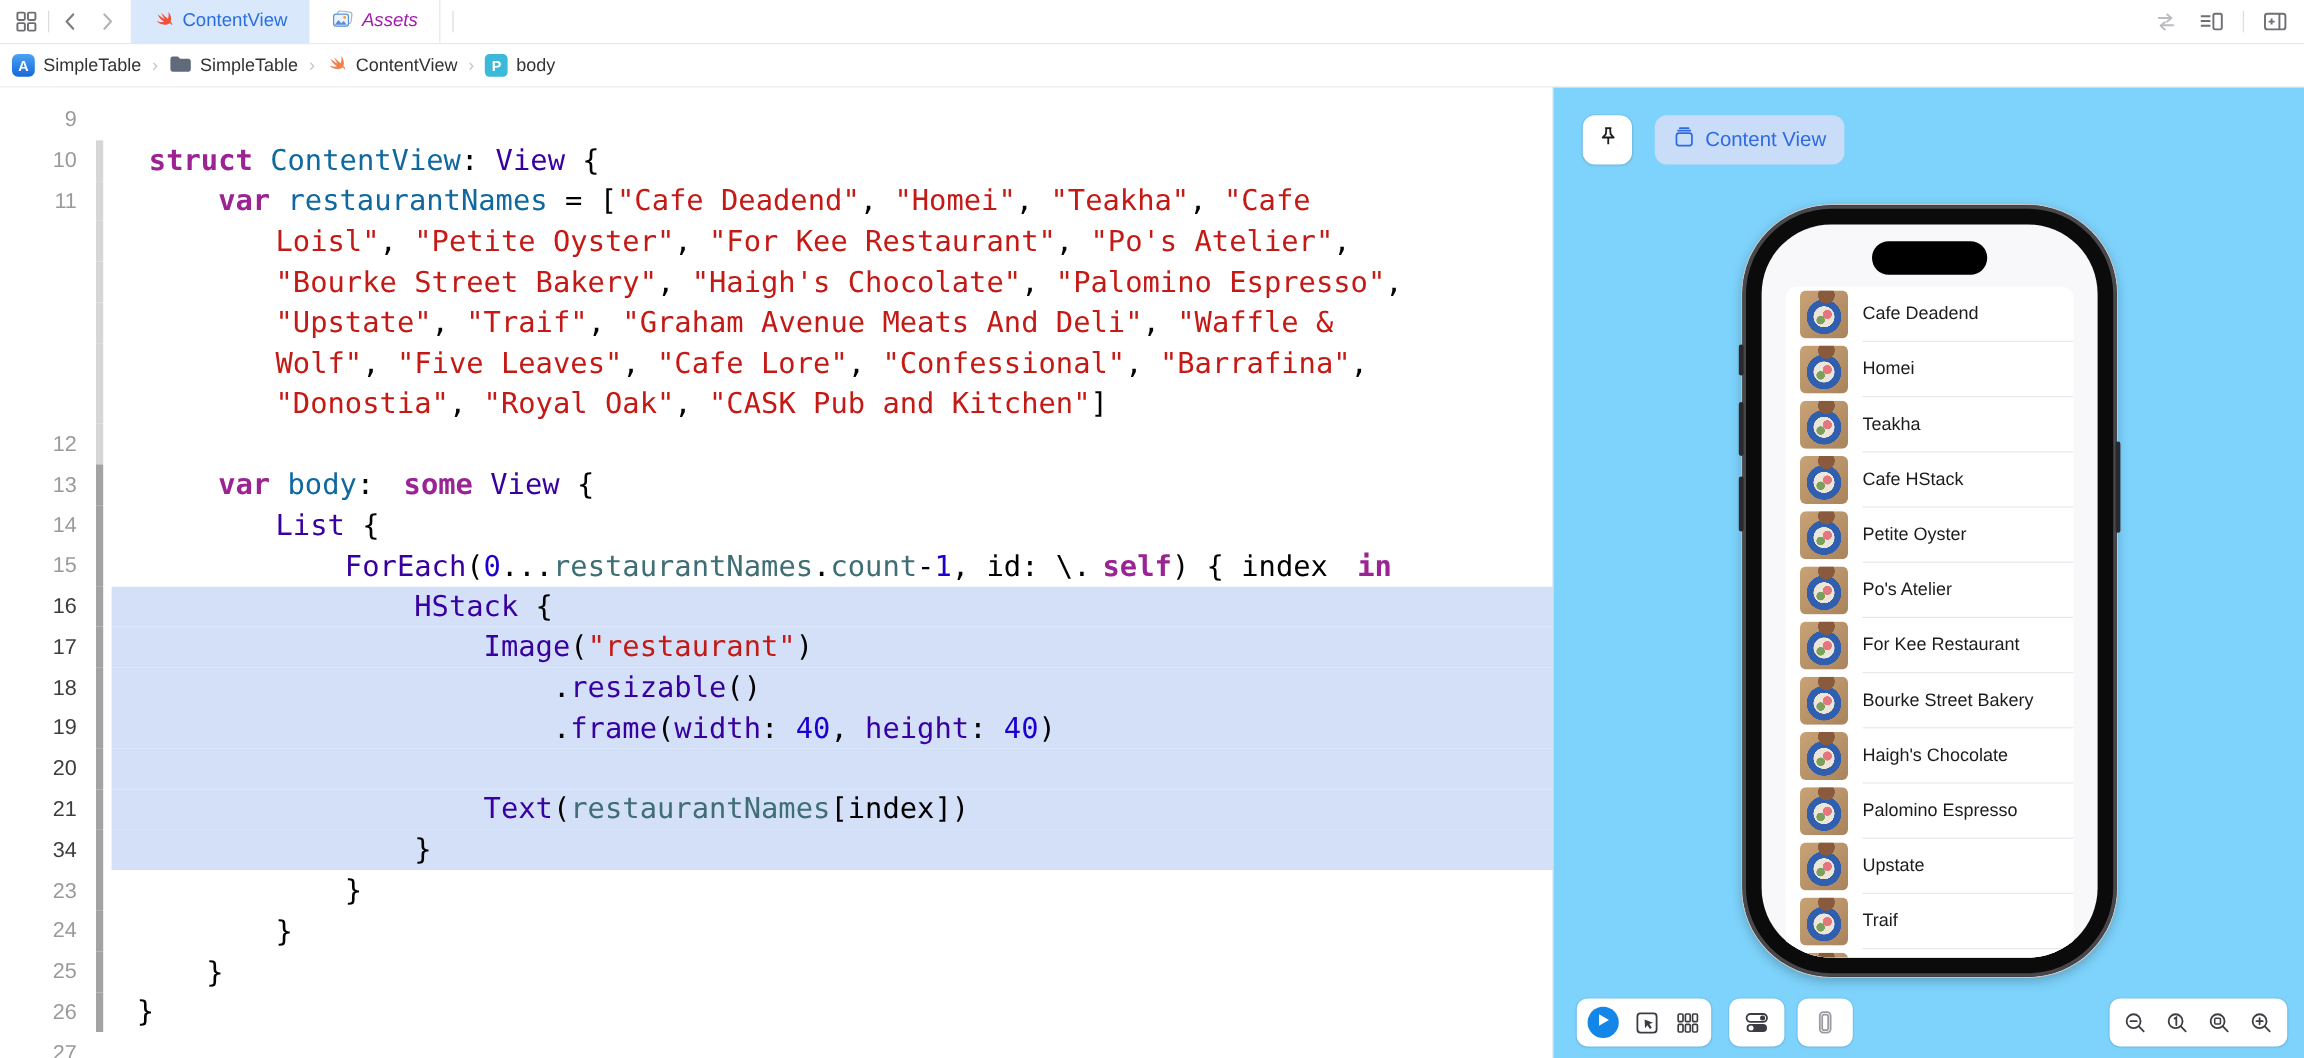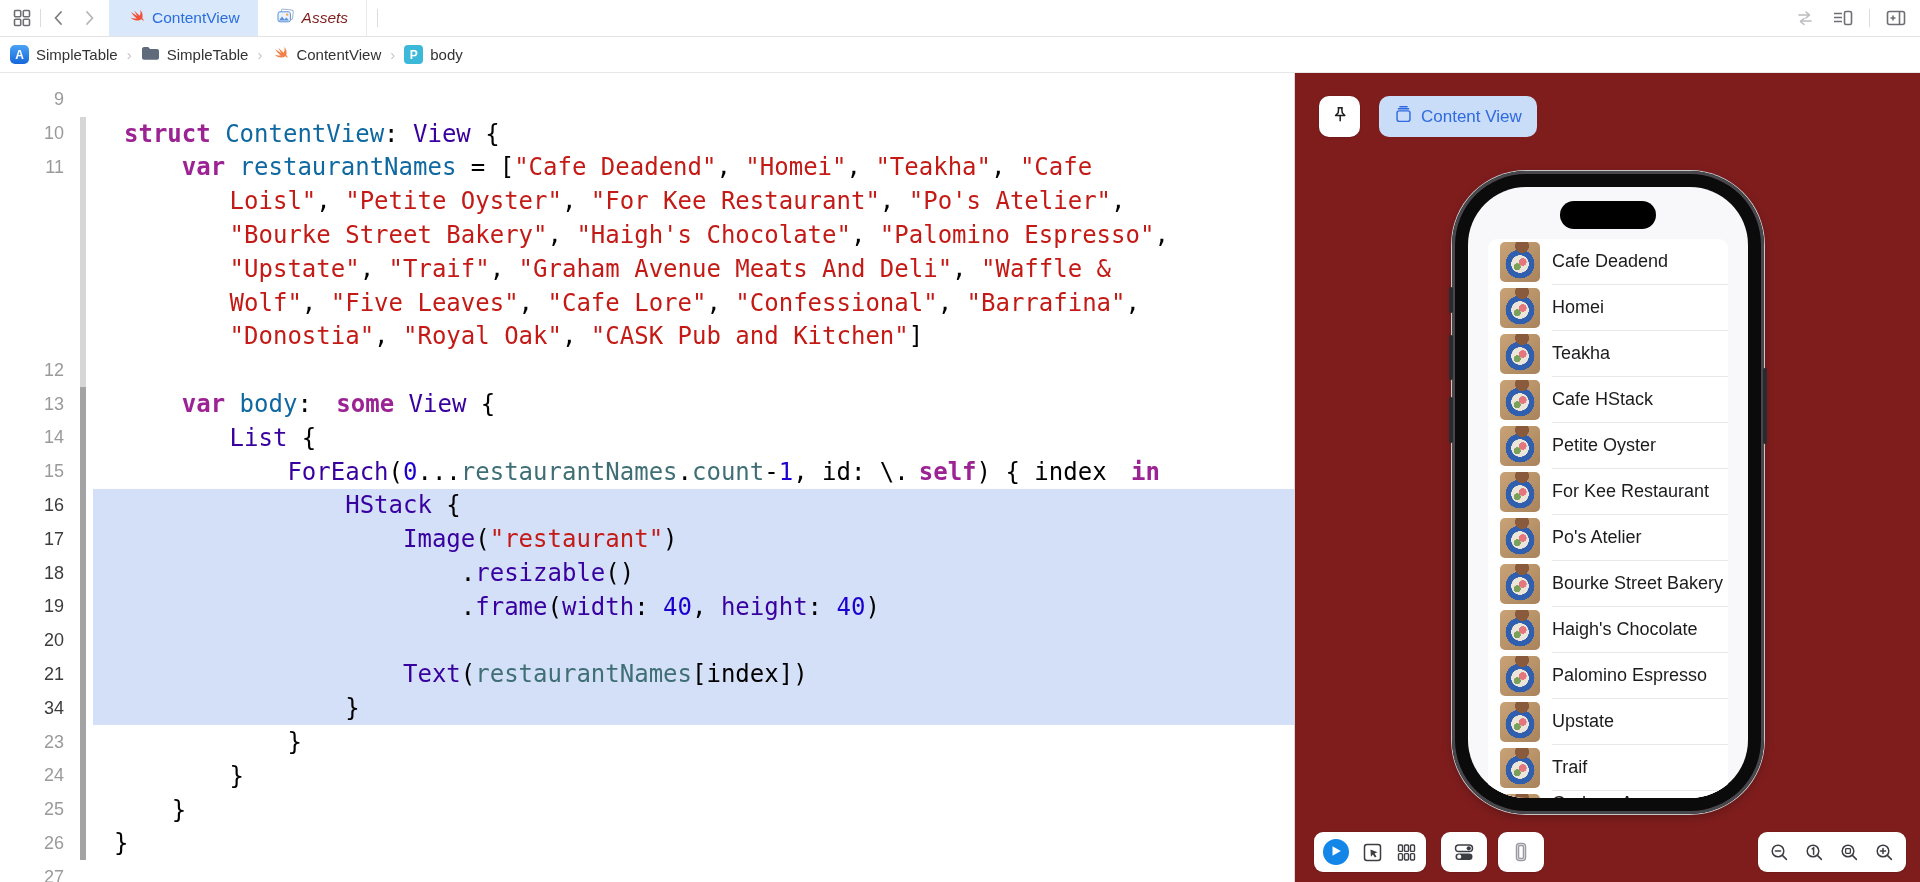--- a/index.html
+++ b/index.html
@@ -7,21 +7,21 @@
               font-family:"Liberation Sans", sans-serif; }
 
   
   .tabbar { height:37px; background:#fff; border-bottom:1px solid #e3e3e3;
             display:flex; align-items:stretch; }
   .tb-controls { display:flex; align-items:center; gap:6px; padding:0 8px 0 10px; }
   .tb-icon { display:flex; align-items:center; justify-content:center; width:24px; height:24px; cursor:default; }
   .vdiv { width:1px; height:18px; background:#dcdcdc; align-self:center; }
   .tabs { display:flex; align-items:stretch; }
   .tab { display:flex; align-items:center; gap:7px; padding:0 18px; font-size:15.5px;
-         color:#7f1d1d; border-right:1px solid #e8e8e8; background:#fff; }
+         color:#a21caf; border-right:1px solid #e8e8e8; background:#fff; }
   .tab.active { background:#d9e8fb; color:#2a6ede; border-right:none; }
   .tab .lbl-italic { font-style:italic; }
   .tb-right { margin-left:auto; display:flex; align-items:center; gap:14px; padding-right:12px; }
 
   
   .breadcrumb { height:36px; background:#fff; border-bottom:1px solid #e7e7e7;
                 display:flex; align-items:center; padding-left:10px; gap:8px;
                 font-size:15px; color:#333; }
   .bc-item { display:flex; align-items:center; gap:7px; }
   .bc-sep { color:#c4c4c8; font-size:15px; padding:0 1px; }
@@ -41,21 +41,21 @@
   .cb { position:absolute; left:16px; top:0; width:6px; height:100%; display:block; }
   .cb.light { background:#d6d6d6; } .cb.dark { background:#a3a3a3; }
   .codewrap { flex:1; height:100%; display:flex; align-items:center; padding-left:21px;
               font-family:"DejaVu Sans Mono", monospace; font-size:24px; }
   .crow.hl .codewrap { background:#d3e0f8; }
   .tk-kw { color:#9b2393; font-weight:bold;margin-left:10px; } .tk-str { color:#c41a16; }
   .tk-num { color:#1c00cf; } .tk-decl { color:#0f68a0; }
   .tk-type { color:#3900a0; } .tk-proj { color:#3f6e74; } .tk-pl { color:#000; }
 
   
-  .canvas { flex:1; background:#7f1d1d; border-left:1px solid #d6d6d6; position:relative; }
+  .canvas { flex:1; background:#7dd3fc; border-left:1px solid #d6d6d6; position:relative; }
   .pin-btn { position:absolute; left:24px; top:23px; width:41px; height:41px; background:#fff;
              border-radius:10px; display:flex; align-items:center; justify-content:center;
              box-shadow:0 0 0 1px rgba(0,0,0,.05), 0 1px 2px rgba(0,0,0,.08); }
   .cv-pill { position:absolute; left:84px; top:23px; height:41px; background:#c9dcf8;
              border-radius:10px; display:flex; align-items:center; gap:8px; padding:0 15px;
              color:#2f6ae0; font-size:17px; }
 
   
   .phone { position:absolute; left:157px; top:98px; width:312px; height:643px;
            background:#0b0b0c; border-radius:74px;
@@ -70,21 +70,21 @@
   .thumb { width:40px; height:40px; border-radius:5px; flex:none; margin-right:12px;
            background:
              radial-gradient(circle at 55% 10%, #8a5a3c 0 16%, rgba(0,0,0,0) 17%),
              radial-gradient(circle at 57% 50%, #e4777d 0 12%, rgba(0,0,0,0) 13%),
              radial-gradient(circle at 43% 62%, #7ba05b 0 10%, rgba(0,0,0,0) 11%),
              radial-gradient(circle at 50% 55%, rgba(0,0,0,0) 0 29%, #2f5fae 30% 48%, rgba(0,0,0,0) 49%),
              radial-gradient(circle at 50% 55%, #ece5da 0 32%, rgba(0,0,0,0) 33%),
              linear-gradient(135deg,#c9a376,#a8835c); }
   .rwrap { flex:1; height:100%; display:flex; align-items:center; border-bottom:1px solid #e8e8ea; }
   .prow:last-child .rwrap { border-bottom:none; }
-  .rname { font-size:18px; color:#1c1c1e; }
+  .rname { font-size:15px; color:#1c1c1e; }
 
   
   .tgroup { position:absolute; bottom:10px; height:40px; background:#fff; border-radius:9px;
             display:flex; align-items:center; justify-content:center; gap:13px;
             box-shadow:0 0 0 1px rgba(0,0,0,.05), 0 1px 2px rgba(0,0,0,.07); }
   .g-modes { left:19px; width:112px; }
   .g-toggles { left:146px; width:46px; }
   .g-device { left:203px; width:46px; }
   .g-zoom { right:14px; width:148px; gap:14px; }
   .play { width:26px; height:26px; border-radius:50%; background:#1486e8;
@@ -274,27 +274,27 @@
             </div>
             <div class="prow">
               <span class="thumb"></span>
               <span class="rwrap">
                 <span class="rname">Petite Oyster</span>
               </span>
             </div>
             <div class="prow">
               <span class="thumb"></span>
               <span class="rwrap">
+                <span class="rname">Po's Atelier</span>
+              </span>
+            </div>
+            <div class="prow">
+              <span class="thumb"></span>
+              <span class="rwrap">
                 <span class="rname">For Kee Restaurant</span>
-              </span>
-            </div>
-            <div class="prow">
-              <span class="thumb"></span>
-              <span class="rwrap">
-                <span class="rname">Po's Atelier</span>
               </span>
             </div>
             <div class="prow">
               <span class="thumb"></span>
               <span class="rwrap">
                 <span class="rname">Bourke Street Bakery</span>
               </span>
             </div>
             <div class="prow">
               <span class="thumb"></span>

